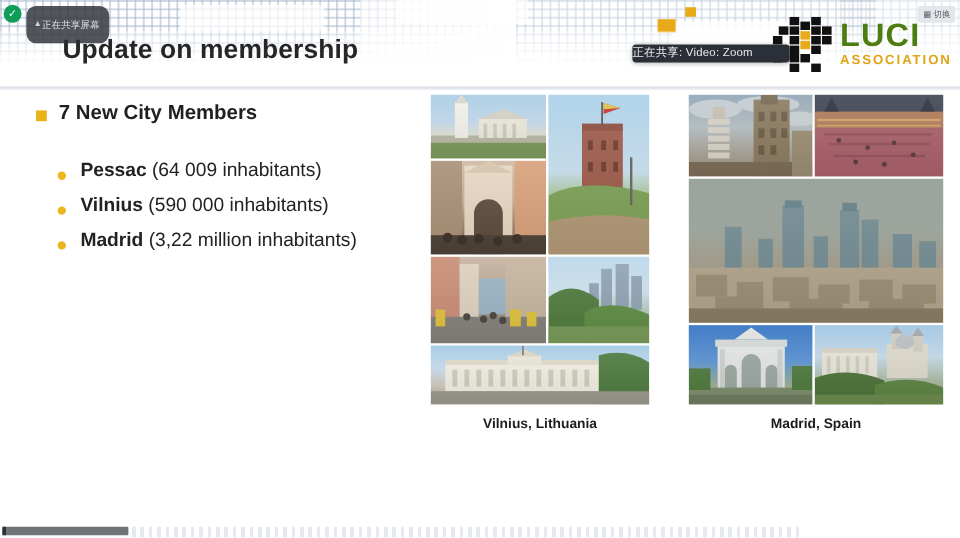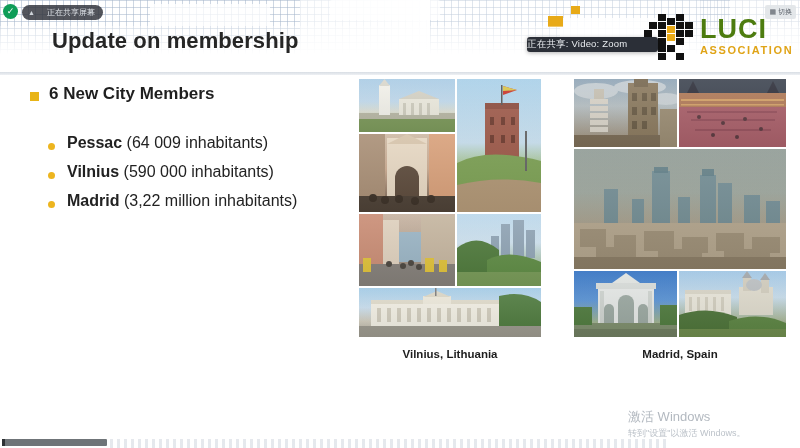--- a/index.html
+++ b/index.html
@@ -74,23 +74,23 @@
   #share-tooltip {
     position:absolute; left:527px; top:37px; width:131px; height:15px;
     background:#2b2f37; border-radius:3px;
     display:flex; align-items:center; justify-content:flex-start;
     color:#e9ecef; font-size:9.5px; letter-spacing:.2px;
     box-shadow:0 1px 4px rgba(0,0,0,.3);
   }
 
   
   #share-pill {
-    position:absolute; left:22px; top:5px; height:15px; padding:0 8px 0 6px;
+    position:absolute; left:22px; top:5px; height:31px; padding:0 8px 0 6px;
     background:rgba(45,48,56,.82); border-radius:8px;
-    display:flex; align-items:center; gap:12px;
+    display:flex; align-items:center; gap:0;
     color:#dfe3e8; font-size:8px; white-space:nowrap;
   }
   #share-pill-arrow { font-size:7px; color:#cfd4da; }
   #rec-dot {
     position:absolute; left:3px; top:4px; width:15px; height:15px;
     border-radius:50%; background:#0f9d58;
     display:flex; align-items:center; justify-content:center;
     color:#fff; font-size:9px; line-height:1;
   }
   #win-chip {
@@ -242,21 +242,21 @@
     <span>切换</span>
   </div>
   <div id="share-tooltip">
     <span>正在共享: Video: Zoom</span>
   </div>
 
   <div id="bullets">
 
     <div class="lvl1">
       <span class="sq-bullet"></span>
-      <span class="lvl1-text">6 New City Members</span>
+      <span class="lvl1-text">7 New City Members</span>
     </div>
 
     <div id="sub-bullets">
 
       <div class="lvl2">
         <span class="rd-bullet"></span>
         <span class="lvl2-text"><b>Pessac</b><span> (64 009 inhabitants)</span></span>
       </div>
 
 
@@ -517,22 +517,18 @@
         <polygon points="86,2 81,9 91,9" fill="#9fa3a6"></polygon>
         <ellipse cx="75" cy="14" rx="8" ry="6" fill="#b9bdbf"></ellipse>
         <path d="M0 44 Q28 34 58 46 L58 66 L0 66 Z" fill="#4d7339"></path>
         <path d="M50 50 Q80 40 107 52 L107 66 L50 66 Z" fill="#5c8443"></path>
         <rect x="0" y="58" width="107" height="8" fill="#6d8a4c"></rect>
       </svg>
     </div>
   </div>
   <div class="caption" id="caption-madrid">Madrid, Spain</div>
 
-  <div id="win-watermark">
-    <div id="wm-title">激活 Windows</div>
-    <div id="wm-sub">转到"设置"以激活 Windows。</div>
-  </div>
 
   <div id="bottom-haze"></div>
   <div id="bottom-bar"></div>
   <div id="bottom-tick"></div>
 
 </div>
 
 </body></html>

